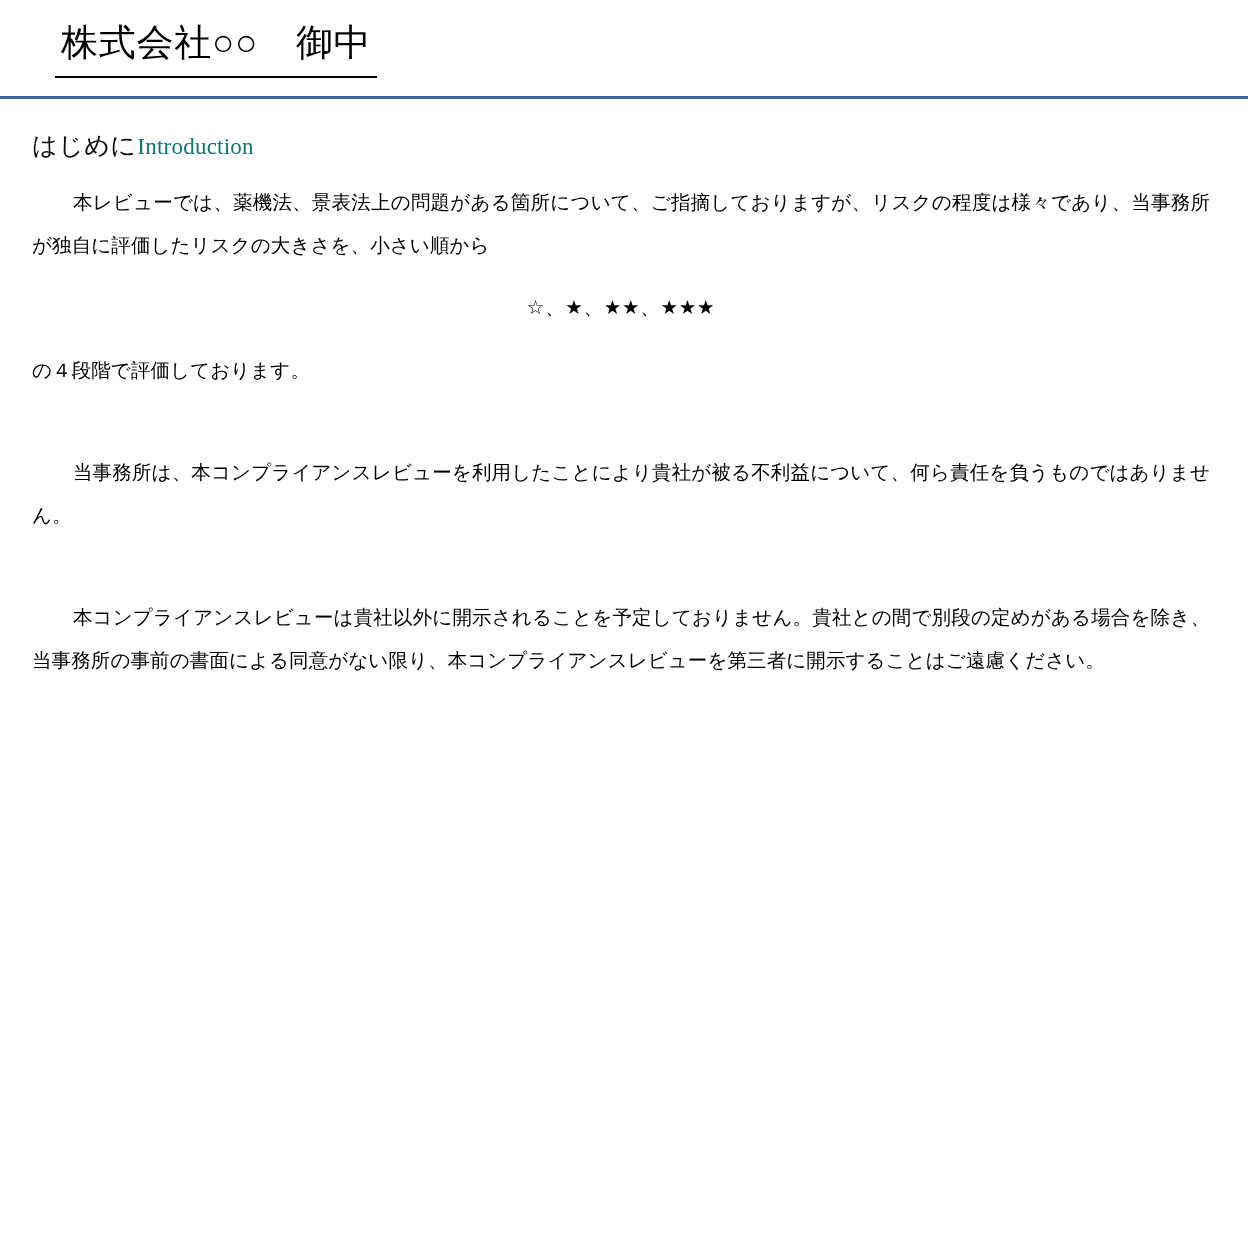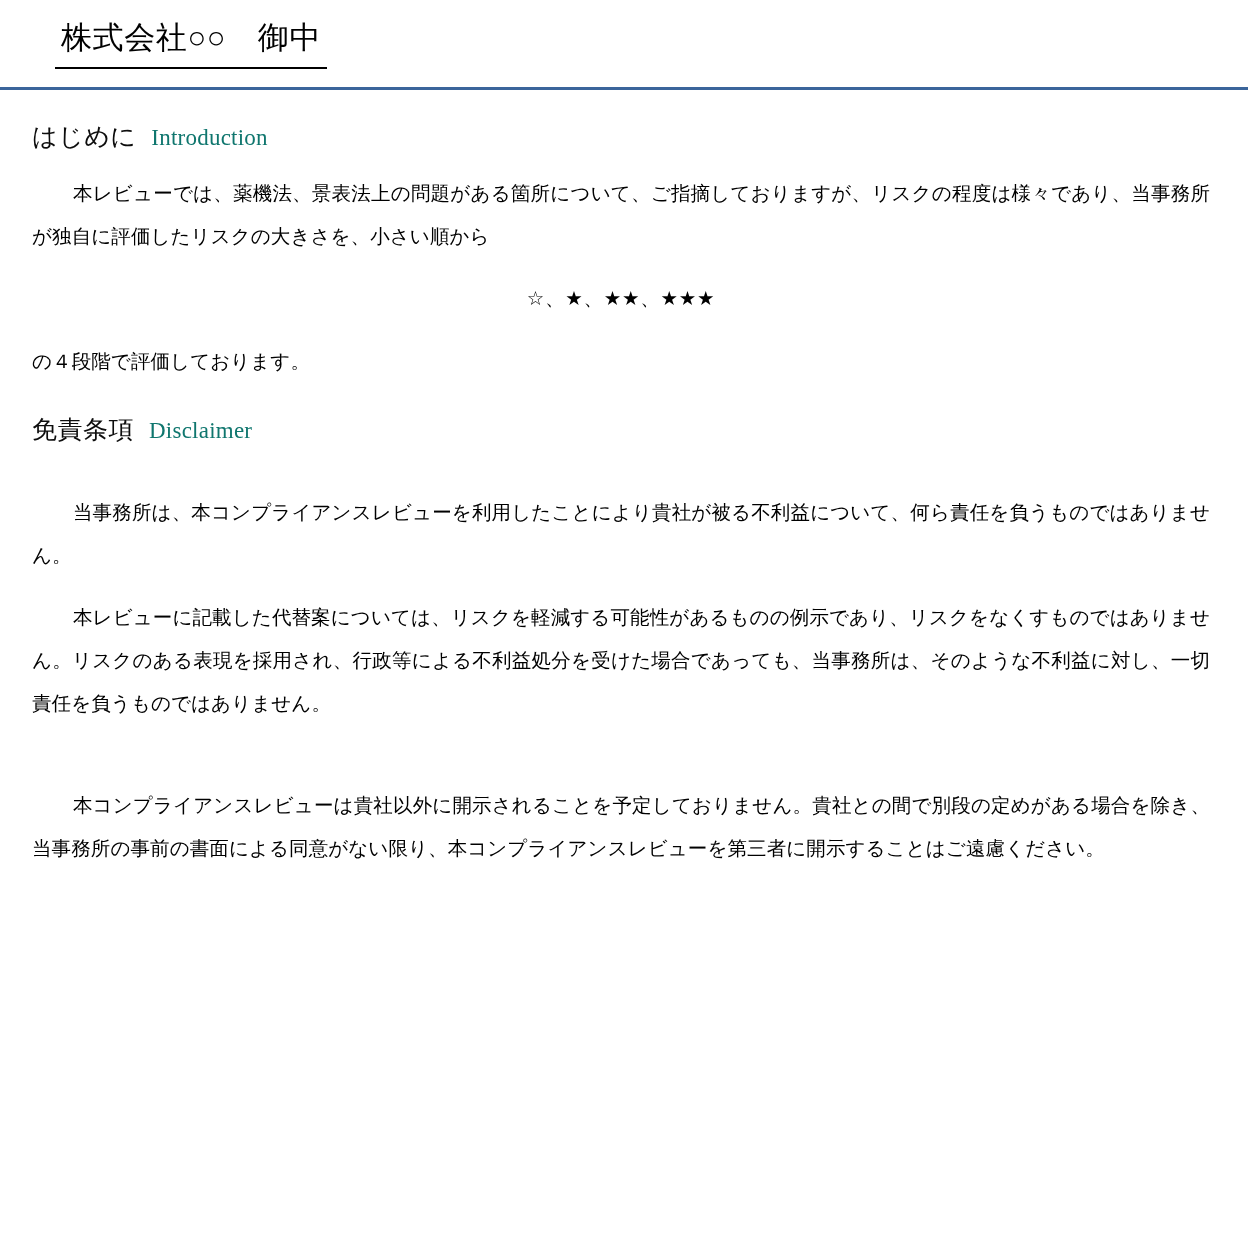--- a/index.html
+++ b/index.html
@@ -21,42 +21,42 @@
     padding: 0;
   }
 
   
   .recipient-block {
     padding: 16px 0 0 0;
   }
   .recipient {
     display: inline-block;
     margin-left: 55px;
-    font-size: 31px;
+    font-size: 37px;
     line-height: 1.45;
     letter-spacing: 0.02em;
     font-weight: 400;
     border-bottom: 2.5px solid #000000;
     padding: 0 6px 6px 6px;
   }
 
   
   .rule-blue {
     height: 3px;
     background: #3b659b;
     width: 1248px;
     margin: 18px 0 0 0;
   }
 
   
   .section-head {
     margin: 30px 0 6px 32px;
     display: flex;
     align-items: baseline;
-    gap: 15px;
+    gap: 1px;
   }
   .section-head .jp {
     font-size: 25px;
     line-height: 1.3;
     font-weight: 400;
     color: #0d0d0d;
     letter-spacing: 0.02em;
   }
   .section-head .en {
     font-family: "Liberation Serif", "DejaVu Serif", serif;
@@ -106,28 +106,23 @@
       <span class="en">Introduction</span>
     </div>
     <div class="body-text">
       <p class="para indent">本レビューでは、薬機法、景表法上の問題がある箇所について、ご指摘しておりますが、リスクの程度は様々であり、当事務所が独自に評価したリスクの大きさを、小さい順から</p>
       <div class="stars-line">☆、★、★★、★★★</div>
       <p class="para">の４段階で評価しております。</p>
     </div>
   </div>
 
   <div>
-    <div class="section-head">
-      <span class="jp">免責条項</span>
-      <span class="en">Disclaimer</span>
-    </div>
     <div class="gap-md"></div>
     <div class="body-text">
       <p class="para indent">当事務所は、本コンプライアンスレビューを利用したことにより貴社が被る不利益について、何ら責任を負うものではありません。</p>
-      <p class="para indent">本レビューに記載した代替案については、リスクを軽減する可能性があるものの例示であり、リスクをなくすものではありません。リスクのある表現を採用され、行政等による不利益処分を受けた場合であっても、当事務所は、そのような不利益に対し、一切責任を負うものではありません。</p>
     </div>
   </div>
 
   <div>
     <div class="gap-md"></div>
     <div class="body-text">
       <p class="para indent">本コンプライアンスレビューは貴社以外に開示されることを予定しておりません。貴社との間で別段の定めがある場合を除き、当事務所の事前の書面による同意がない限り、本コンプライアンスレビューを第三者に開示することはご遠慮ください。</p>
     </div>
   </div>
 

